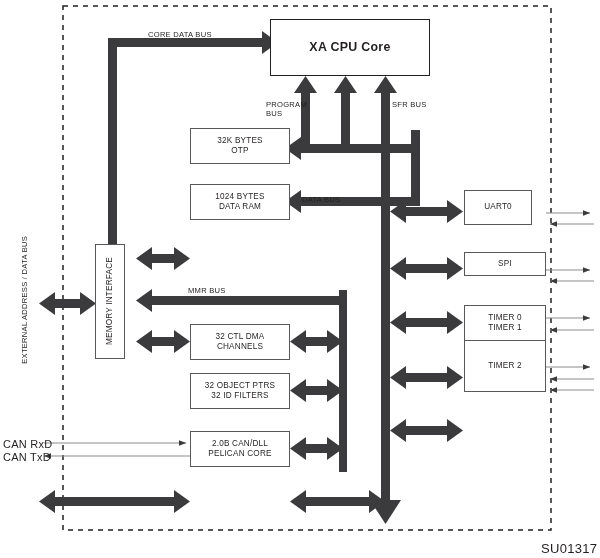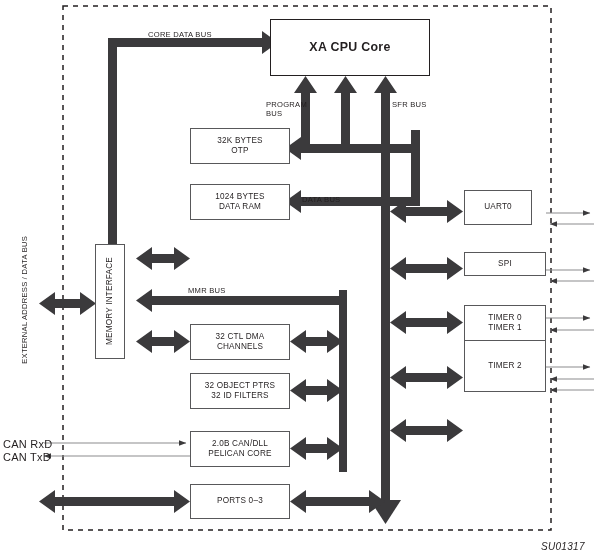--- a/index.html
+++ b/index.html
@@ -11,21 +11,21 @@
        display:flex;align-items:center;justify-content:center;text-align:center;
        font-size:8.2px;color:#231f20;line-height:1.28;letter-spacing:.2px;
        box-sizing:border-box;}
   .blk.cpu{font-size:12.4px;font-weight:bold;border:1.6px solid #231f20;letter-spacing:.3px;}
   .blk.vert{writing-mode:vertical-rl;transform:rotate(180deg);}
   .lbl{position:absolute;font-size:7.6px;color:#231f20;letter-spacing:.25px;
        line-height:1.25;text-align:left;white-space:pre;}
   .vlabel{position:absolute;font-size:7.6px;color:#231f20;letter-spacing:.25px;
           writing-mode:vertical-rl;transform:rotate(180deg);white-space:nowrap;}
   .sig{position:absolute;font-size:11px;color:#231f20;letter-spacing:.25px;white-space:nowrap;}
-  .figid{position:absolute;font-size:10px;font-style:italic;color:#231f20;letter-spacing:.3px;}
+  .figid{position:absolute;font-size:13px;color:#231f20;letter-spacing:.3px;}
 </style>
 </head>
 <body>
 
 <div id="diagram">
 
   <svg id="canvas" viewBox="0 0 600 558">
     <defs>
       <marker id="thinArrow" markerWidth="7" markerHeight="7" refX="6.4" refY="3" orient="auto">
         <path d="M0,0.4 L6.6,3 L0,5.6 z" fill="#3b3a3c"></path>
@@ -99,21 +99,20 @@
   <div class="blk" style="left:190px;top:184px;width:100px;height:36px;white-space:pre-line;">1024 BYTES
 DATA RAM</div>
 
   <div class="blk" style="left:190px;top:324px;width:100px;height:36px;white-space:pre-line;">32 CTL DMA
 CHANNELS</div>
   <div class="blk" style="left:190px;top:373px;width:100px;height:36px;white-space:pre-line;text-align:center;">32 OBJECT PTRS
 32 ID FILTERS</div>
   <div class="blk" style="left:190px;top:431px;width:100px;height:36px;white-space:pre-line;">2.0B CAN/DLL
 PELICAN CORE</div>
 
-  <div class="blk" style="left:190px;top:484px;width:100px;height:35px;">PORTS 0–3</div>
 
   <div class="blk" style="left:464px;top:190px;width:68px;height:35px;white-space:pre-line;">UART0</div>
   <div class="blk" style="left:464px;top:252px;width:82px;height:24px;white-space:pre-line;">SPI</div>
   <div class="blk" style="left:464px;top:305px;width:82px;height:36px;white-space:pre-line;">TIMER 0
 TIMER 1</div>
   <div class="blk" style="left:464px;top:340px;width:82px;height:52px;white-space:pre-line;">TIMER 2</div>
 
   <div class="lbl" style="left:148px;top:30px;width:110px;">CORE DATA BUS</div>
   <div class="lbl" style="left:266px;top:100px;width:52px;">PROGRAM
 BUS</div>

